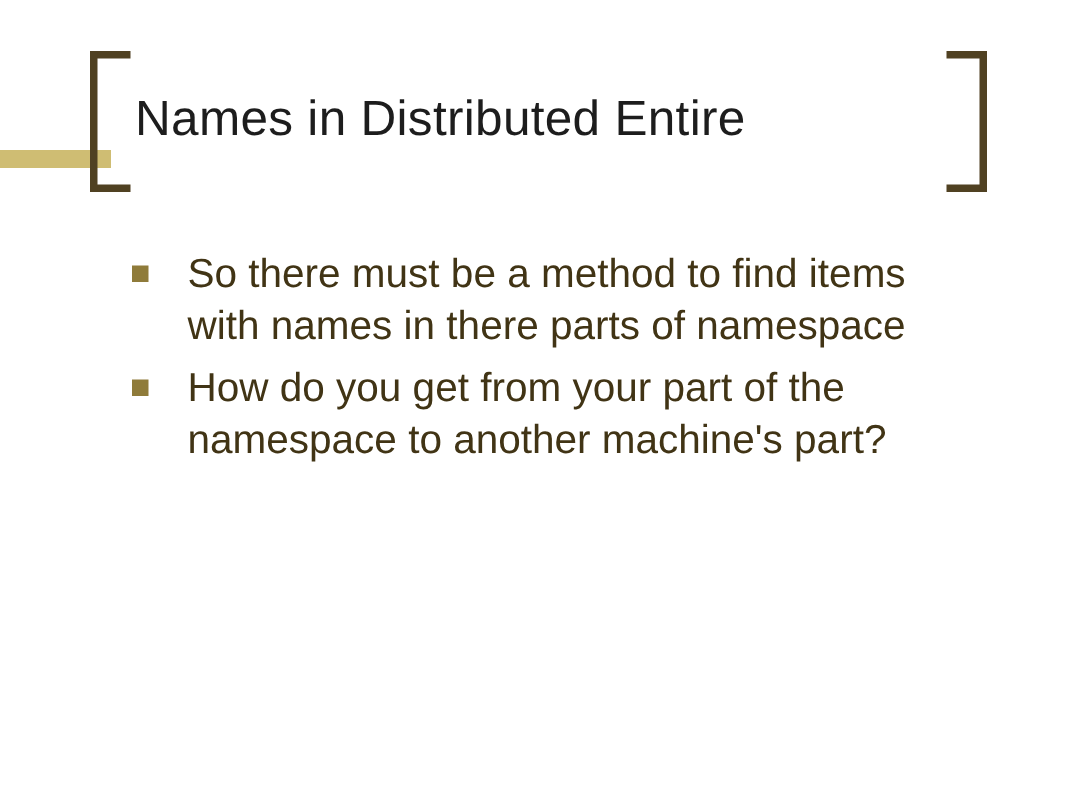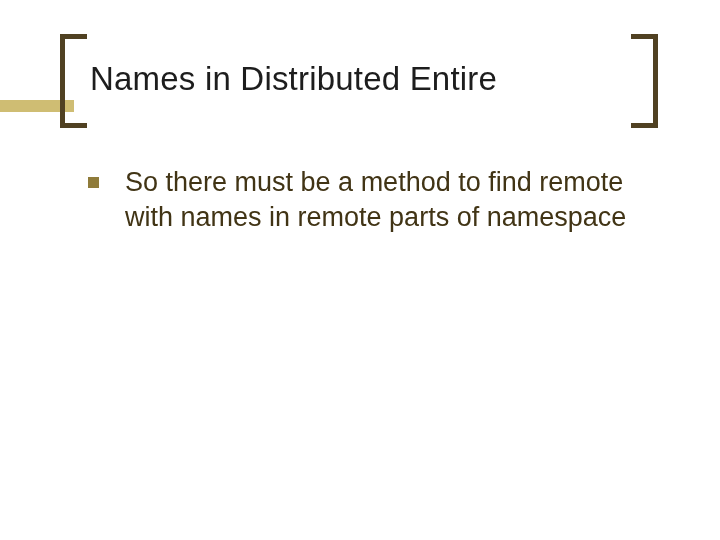--- a/index.html
+++ b/index.html
@@ -88,18 +88,22 @@
   <div class="bracket-left"></div>
   <div class="bracket-right"></div>
 
   <div class="title">Names in Distributed Entire</div>
 
   <div class="body">
 
 
     <div class="item">
       <div class="bullet"></div>
-      <div class="text">So there must be a method to find remote with names in remote parts of namespace</div>
+      <div class="text">So there must be a method to find items with names in there parts of namespace</div>
     </div>
 
+    <div class="item">
+      <div class="bullet"></div>
+      <div class="text">How do you get from your part of the namespace to another machine's part?</div>
+    </div>
 
   </div>
 </div>
 
 </body></html>

